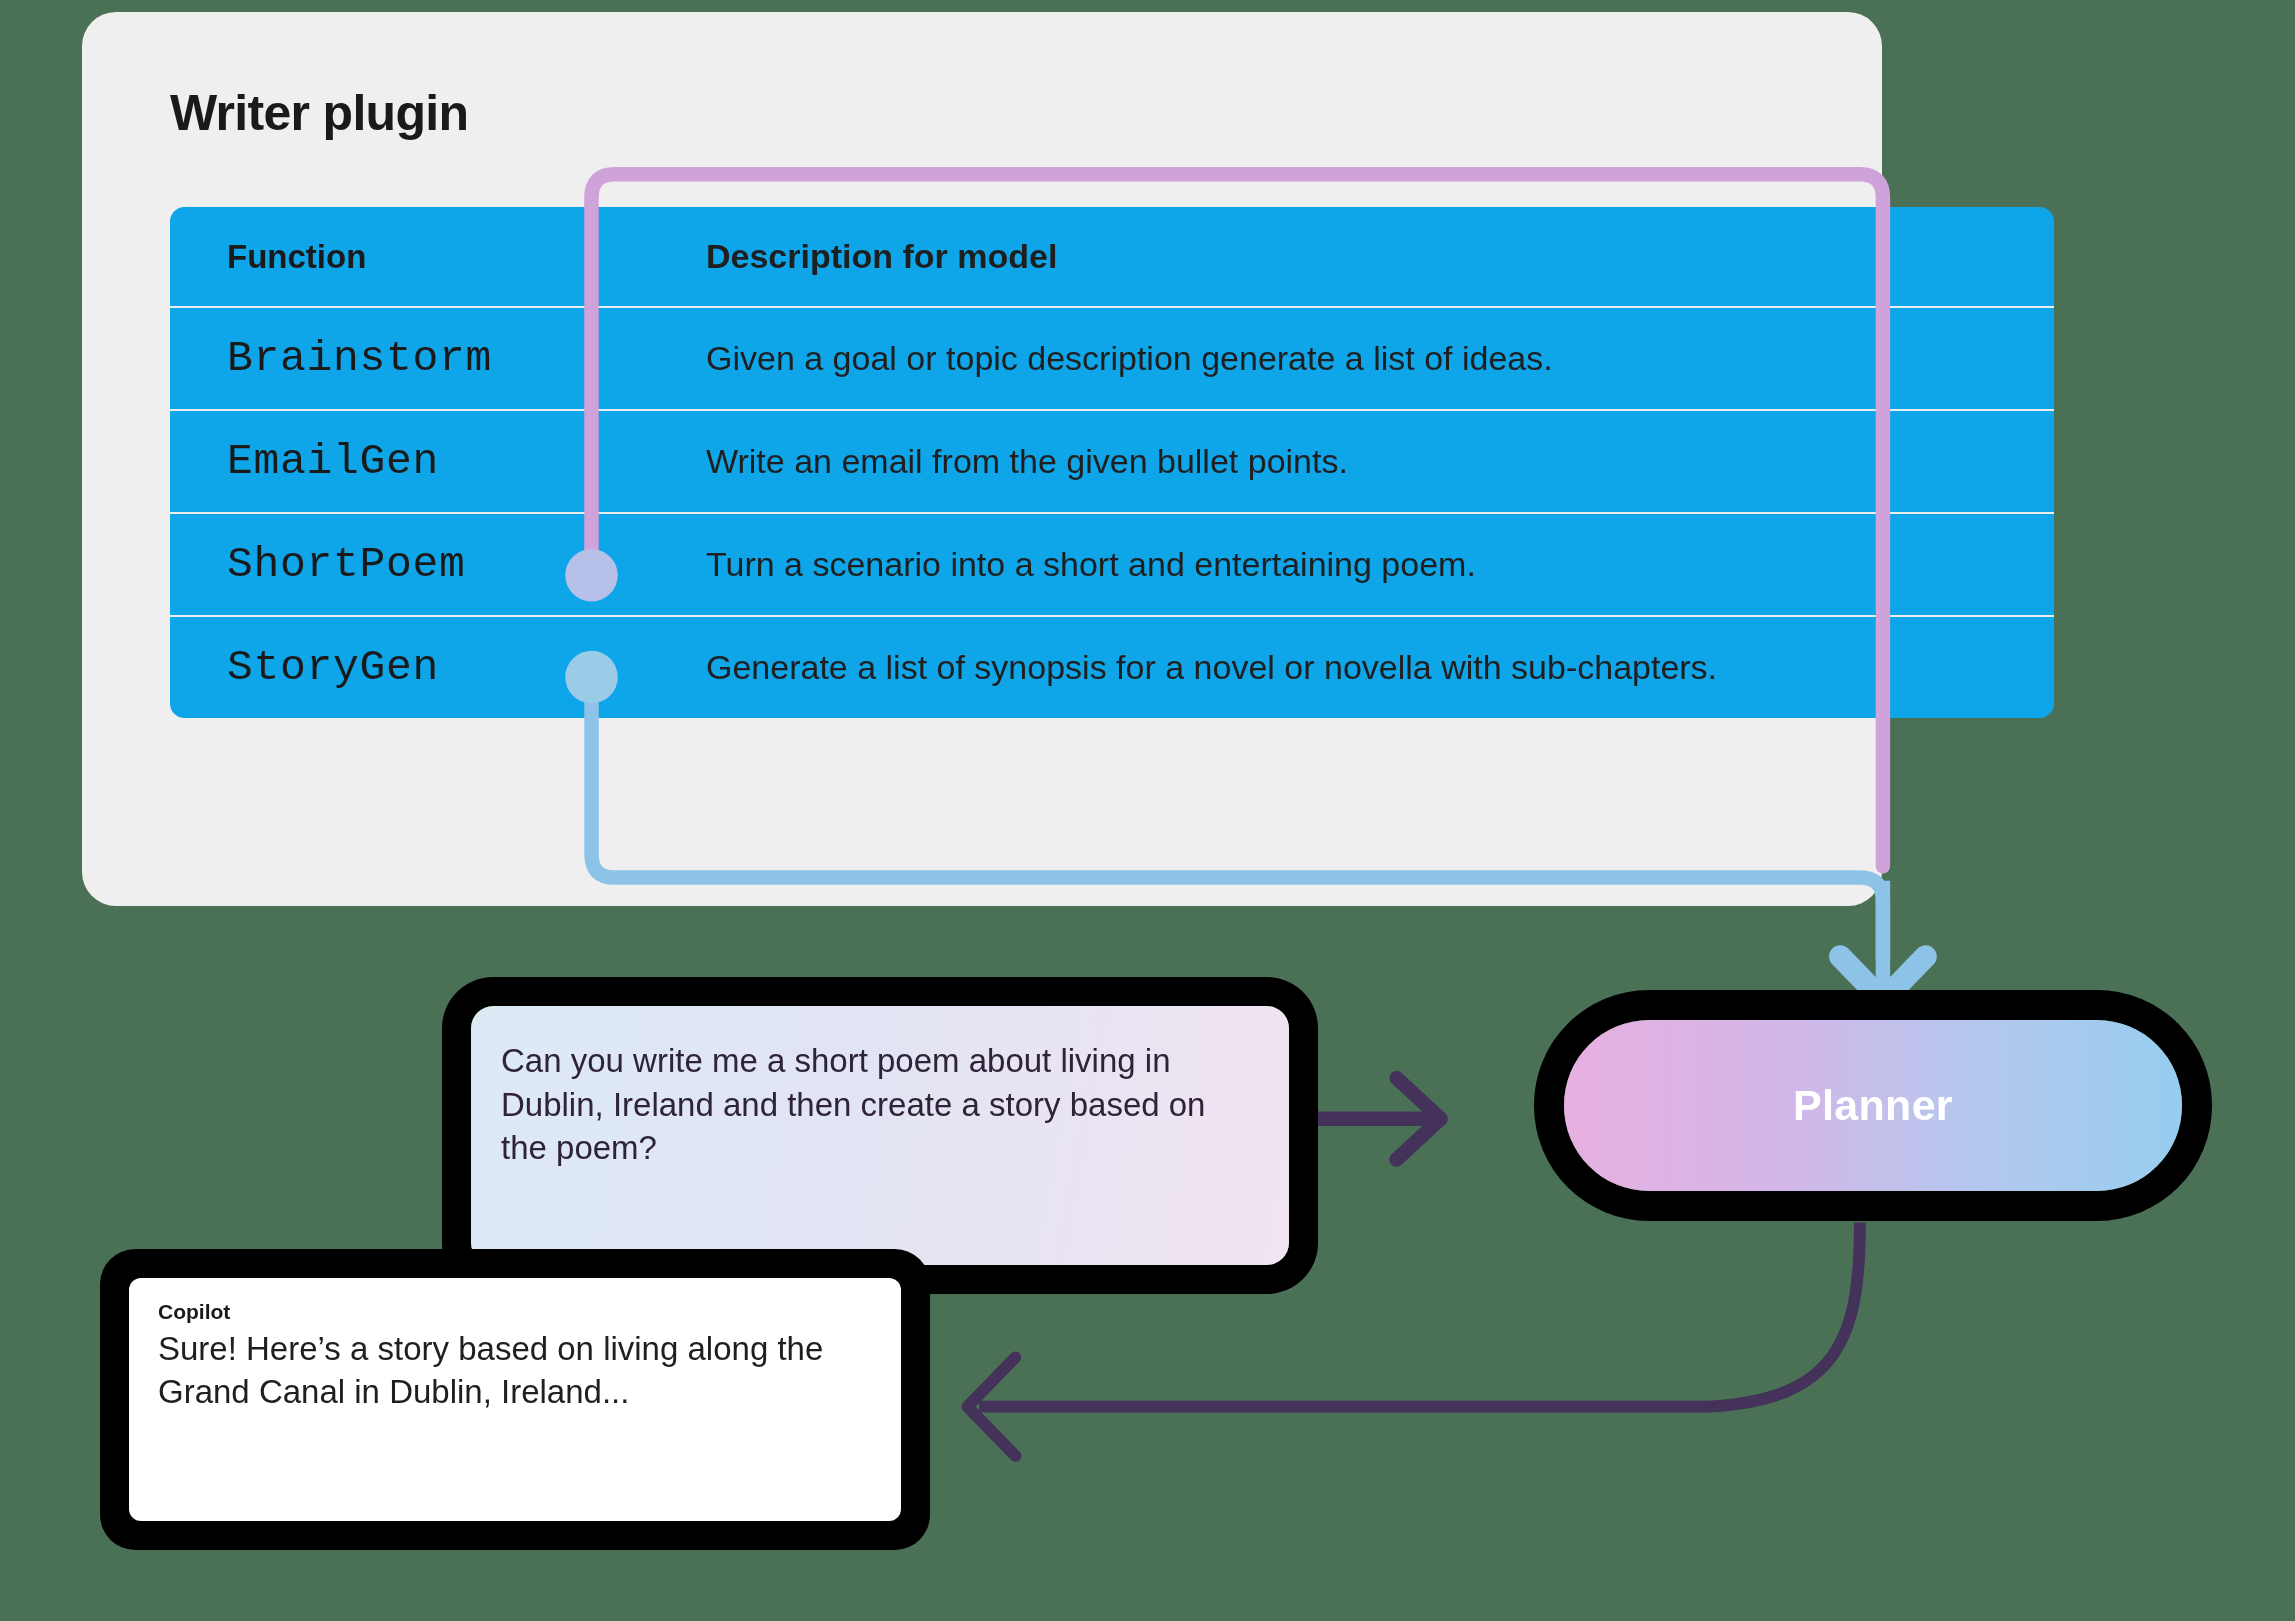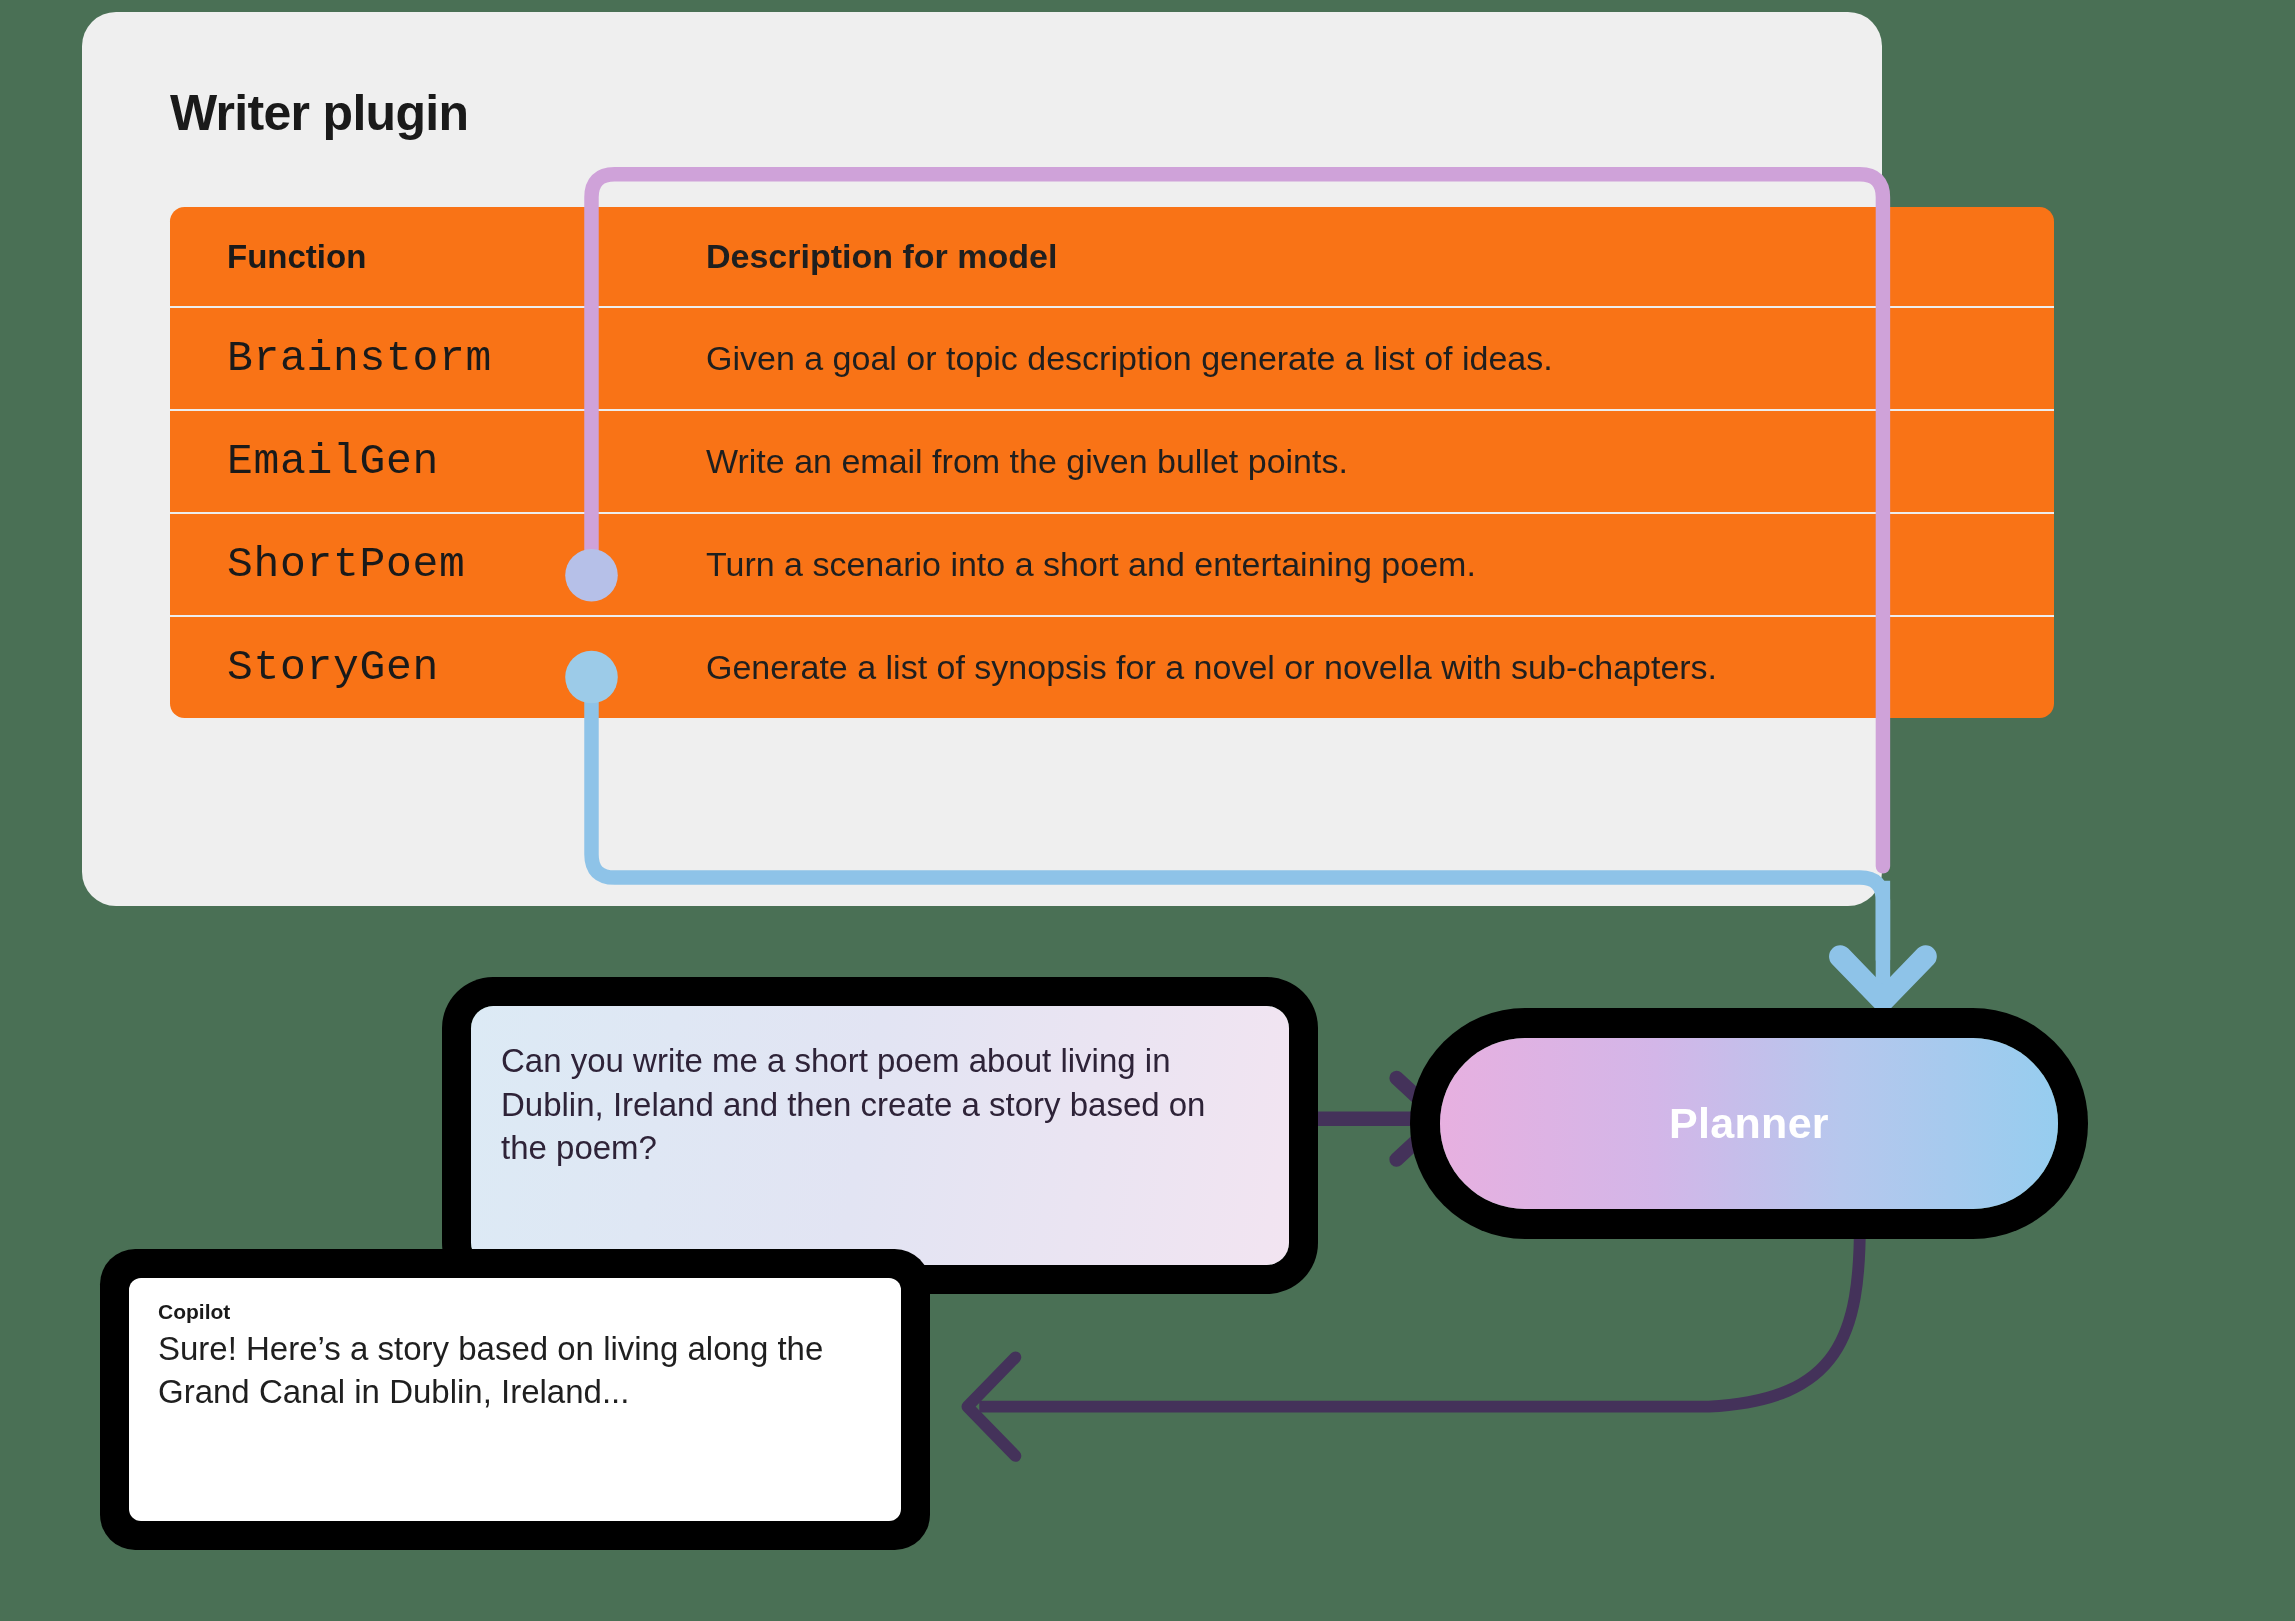--- a/index.html
+++ b/index.html
@@ -17,21 +17,21 @@
     background:#efefef;border-radius:34px;
   }
   #panel-title{
     position:absolute;left:88px;top:72px;
     font-size:50px;font-weight:bold;color:#1a1a1a;letter-spacing:-0.7px;
   }
 
   
   #func-table{
     position:absolute;left:88px;top:195px;width:1884px;
-    background:#f97316;border-radius:14.5px;overflow:hidden;
+    background:#0ea5e9;border-radius:14.5px;overflow:hidden;
   }
   .trow{display:flex;align-items:center;border-bottom:2px solid #ededed;}
   .trow:last-child{border-bottom:none;}
   .trow.head{height:99px;}
   .trow.body{height:101px;}
   .c-func{
     width:473px;flex:0 0 473px;padding-left:57px;box-sizing:border-box;
     font-size:43px;color:#1a1a1a;
   }
   .trow.body .c-func{font-family:"Liberation Mono", monospace;letter-spacing:0.7px;}
@@ -49,25 +49,25 @@
   .shadow-card{position:absolute;}
   #user-bubble{
     left:471px;top:1006px;width:818px;height:259px;
     border-radius:22.4px;
     background:linear-gradient(100deg,#dceaf5 0%,#e2e4f3 48%,#f2e4f1 100%);
     box-shadow:0 0 0 29px #000;
     padding:33px 30px;box-sizing:border-box;
     font-size:33px;line-height:1.32;color:#2e2338;
   }
   #planner-pill{
-    left:1440px;top:1020px;width:618px;height:171px;
+    left:1564px;top:1020px;width:618px;height:171px;
     border-radius:85px;
     background:linear-gradient(90deg,#e7b0e0 0%,#d3b6e8 35%,#b6c7ed 65%,#96cdef 100%);
     box-shadow:0 0 0 30px #000;
-    display:flex;align-items:center;justify-content:center;margin-top:18px;
+    display:flex;align-items:center;justify-content:center;
   }
   #planner-label{
     font-size:43px;font-weight:bold;color:#ffffff;letter-spacing:0.3px;
   }
   #copilot-bubble{
     left:129px;top:1278px;width:772px;height:243px;
     border-radius:12px;background:#ffffff;
     box-shadow:0 0 0 29px #000;
     padding:22.4px 29px;box-sizing:border-box;
   }

